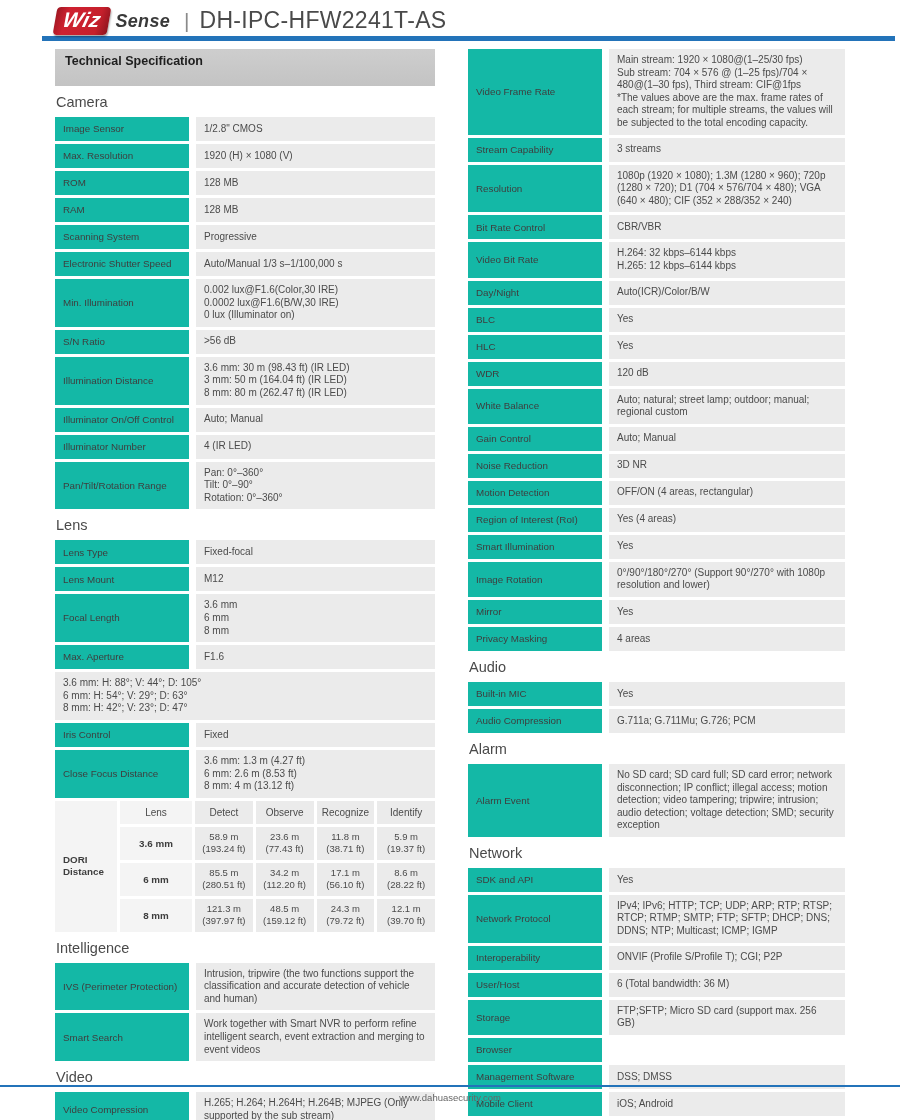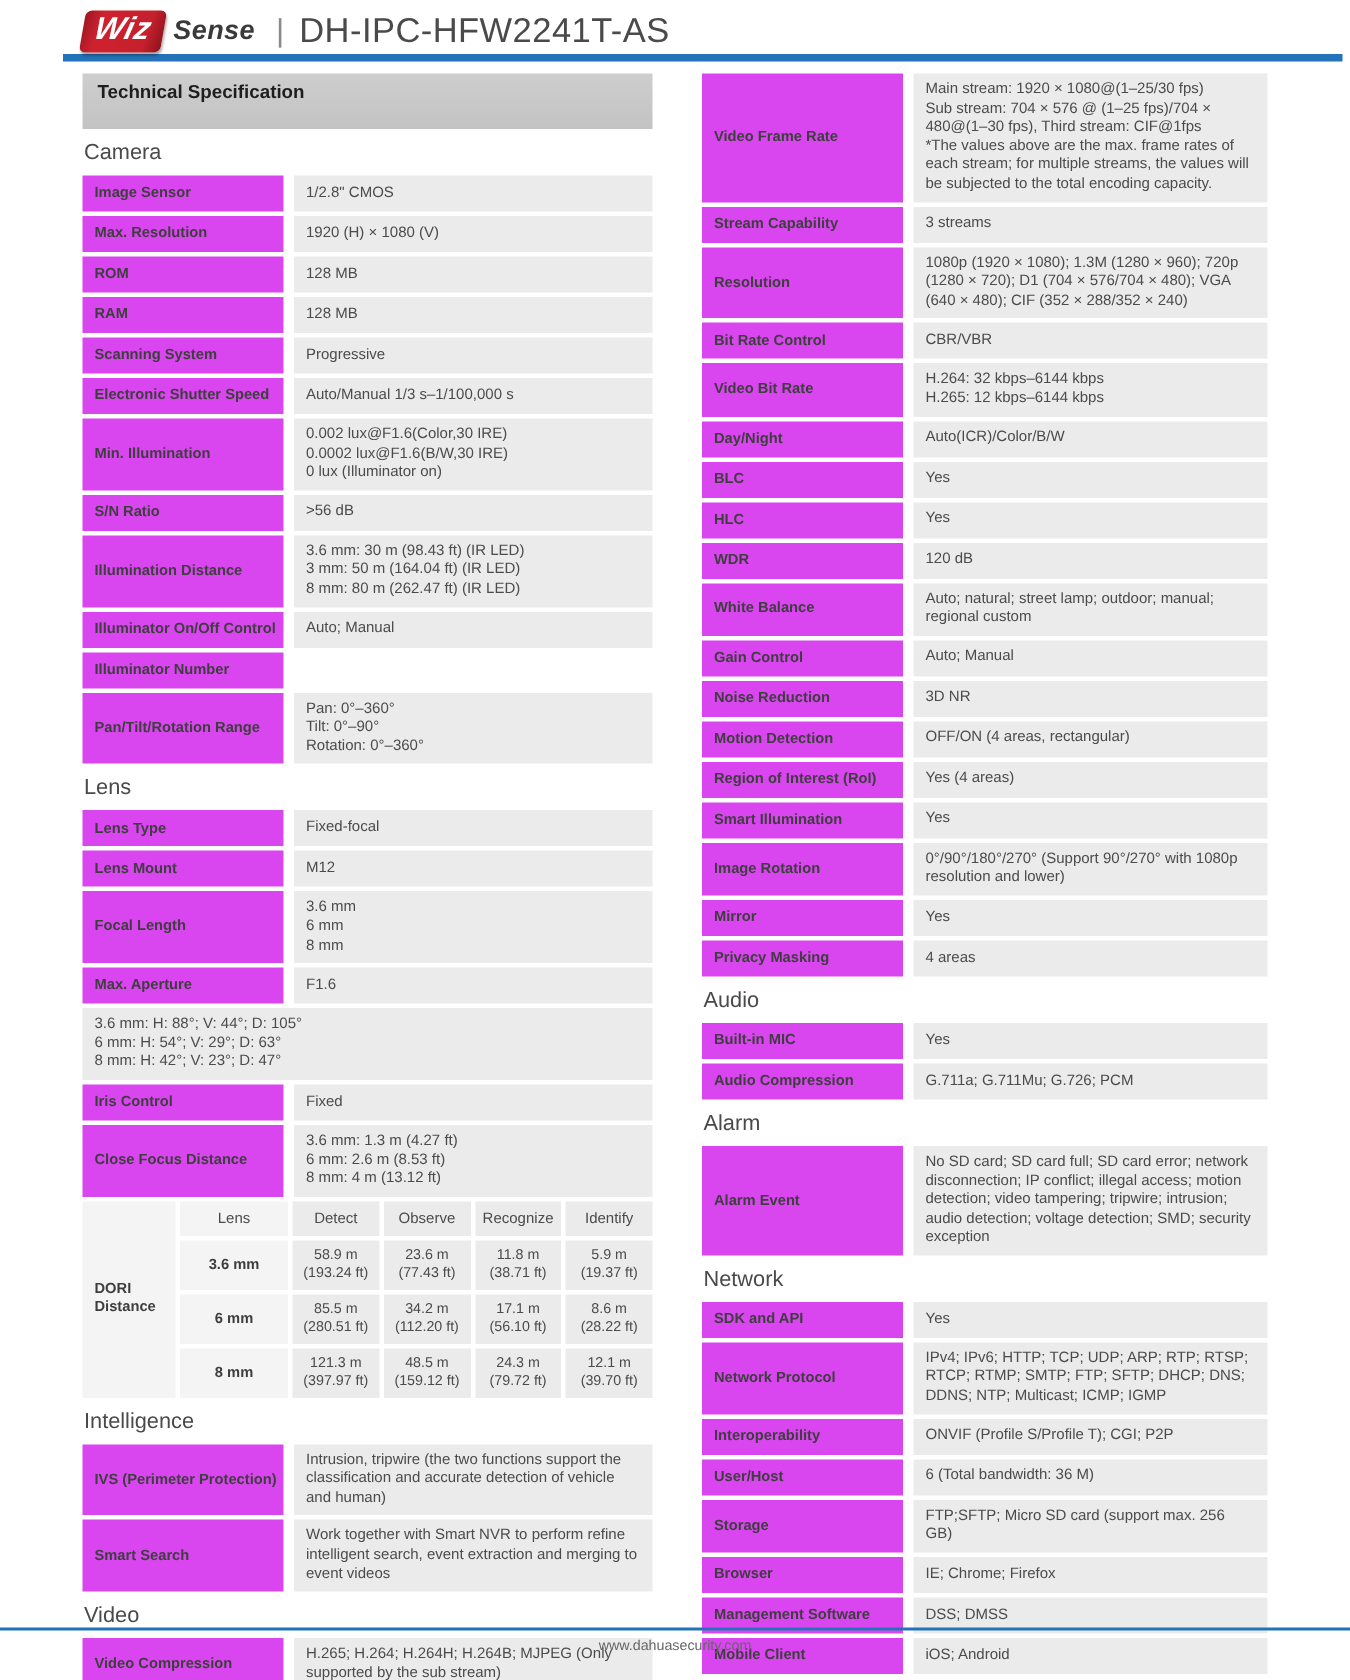--- a/index.html
+++ b/index.html
@@ -33,22 +33,22 @@
 
   .ts-bar {
     height: 37px; line-height: 24px; padding-left: 10px; margin-bottom: 5px;
     background: linear-gradient(180deg, #cecece 0%, #c3c3c3 100%);
     font-size: 12.5px; font-weight: bold; color: #1e1e1e;
   }
   .section-title { font-size: 14.5px; color: #4a4a4a; margin: 8px 0 7px 1px; }
 
   .spec-row { display: flex; gap: 7px; margin-bottom: 3px; }
   .spec-label {
-    width: 134px; flex: 0 0 134px; background: #d946ef;
-    font-size: 9.8px; font-weight: bold; color: #3e3e3e; line-height: 11.5px;
+    width: 134px; flex: 0 0 134px; background: #14b8a6;
+    font-size: 9.8px; font-weight: normal; color: #3e3e3e; line-height: 11.5px;
     padding: 5px 4px 5px 8px; display: flex; align-items: center; min-height: 24px;
   }
   .spec-value {
     flex: 1; background: #ebebeb; font-size: 10px; color: #4b4b4b;
     line-height: 12.6px; padding: 5px 8px; display: flex; align-items: center;
     white-space: pre-line; min-height: 24px;
   }
 
   
   .dori {
@@ -128,20 +128,21 @@
           <div class="spec-value">3.6 mm: 30 m (98.43 ft) (IR LED)
 3 mm: 50 m (164.04 ft) (IR LED)
 8 mm: 80 m (262.47 ft) (IR LED)</div>
         </div>
         <div class="spec-row">
           <div class="spec-label">Illuminator On/Off Control</div>
           <div class="spec-value">Auto; Manual</div>
         </div>
         <div class="spec-row">
           <div class="spec-label">Illuminator Number</div>
+          <div class="spec-value">4 (IR LED)</div>
         </div>
         <div class="spec-row">
           <div class="spec-label">Pan/Tilt/Rotation Range</div>
           <div class="spec-value">Pan: 0°–360°
 Tilt: 0°–90°
 Rotation: 0°–360°</div>
         </div>
         <div class="section-title">Lens</div>
         <div class="spec-row">
           <div class="spec-label">Lens Type</div>
@@ -337,21 +338,20 @@
       <div class="spec-row">
         <div class="spec-label">User/Host</div>
         <div class="spec-value">6 (Total bandwidth: 36 M)</div>
       </div>
       <div class="spec-row">
         <div class="spec-label">Storage</div>
         <div class="spec-value">FTP;SFTP; Micro SD card (support max. 256 GB)</div>
       </div>
       <div class="spec-row">
         <div class="spec-label">Browser</div>
-        <div class="spec-value">IE; Chrome; Firefox</div>
       </div>
       <div class="spec-row">
         <div class="spec-label">Management Software</div>
         <div class="spec-value">DSS; DMSS</div>
       </div>
       <div class="spec-row">
         <div class="spec-label">Mobile Client</div>
         <div class="spec-value">iOS; Android</div>
       </div>
     </div>

